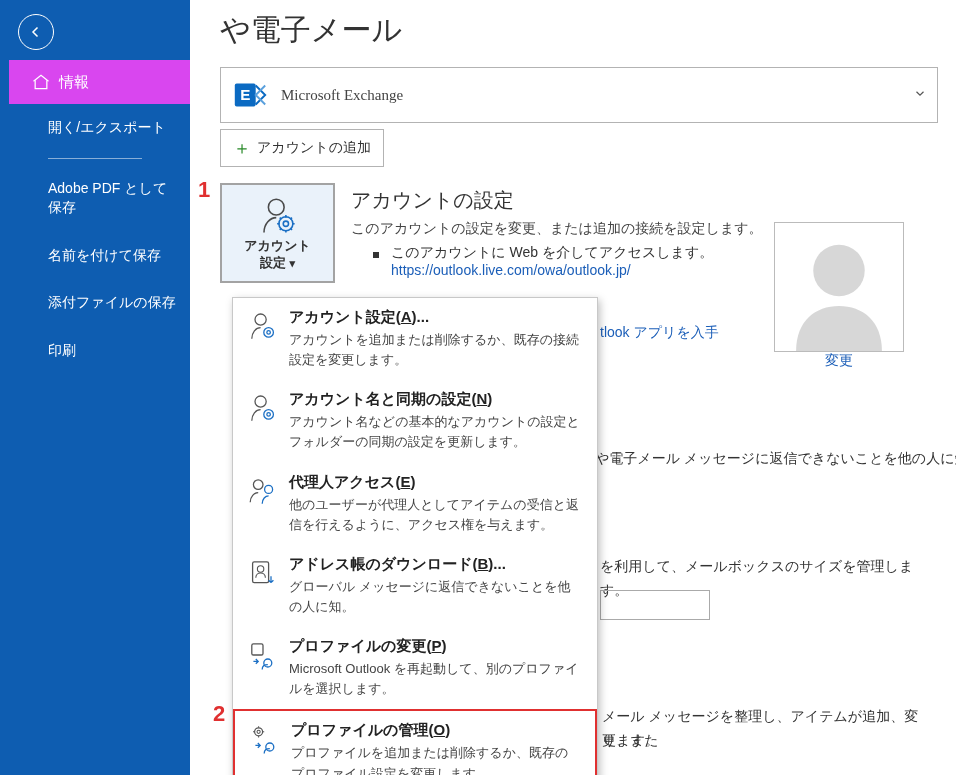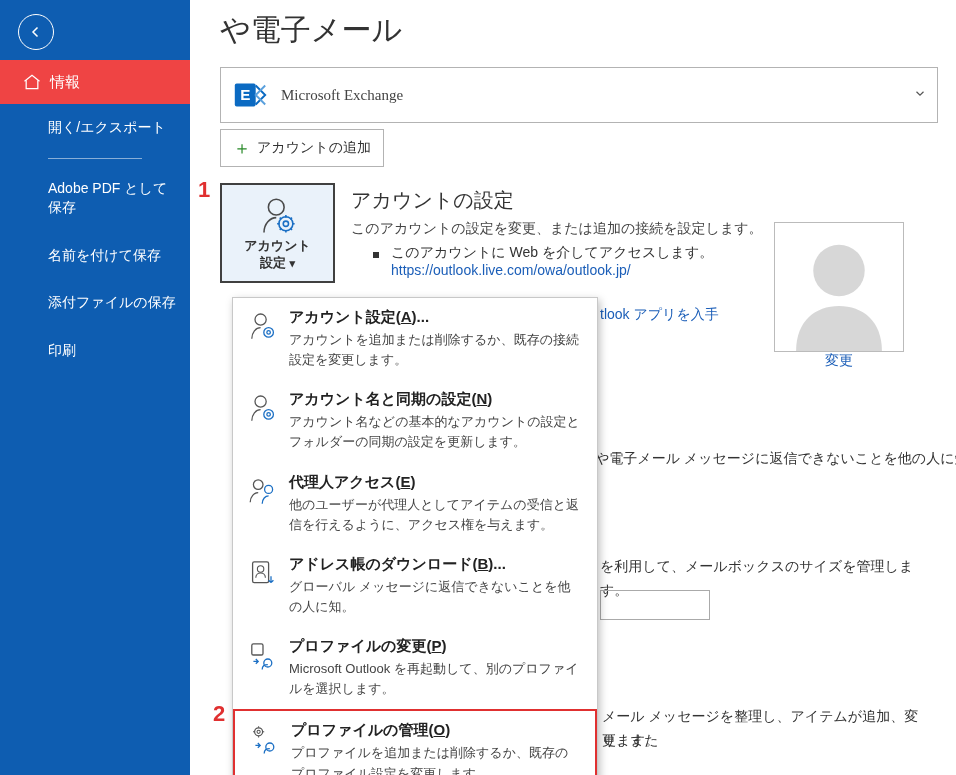--- a/index.html
+++ b/index.html
@@ -26,21 +26,21 @@
     display: flex; align-items: center; justify-content: center;
     cursor: pointer;
   }
   .back-btn svg { width: 18px; height: 18px; stroke: #fff; fill: none; stroke-width: 2; }
   .nav-item {
     padding: 12px 10px 12px 22px;
     display: flex; align-items: center;
     cursor: pointer;
     font-size: 15px;
   }
-  .nav-item.active { background: #ef4444; }
+  .nav-item.active { background: #d946ef; margin-left: 9px; }
   .nav-item .icon { width: 20px; height: 20px; margin-right: 8px; flex-shrink: 0; }
   .nav-item .icon svg { width: 20px; height: 20px; stroke: #fff; fill: none; stroke-width: 1.5; }
   .nav-sub { padding: 14px 10px 14px 48px; cursor: pointer; font-size: 14px; line-height: 1.4; }
   .nav-divider { border-top: 1px solid rgba(255,255,255,0.5); margin: 6px 48px 6px 48px; }
   .content {
     position: absolute; left: 190px; top: 0;
     width: 764px;
     padding: 10px 16px 20px 30px;
   }
   .page-title { font-size: 30px; font-weight: 400; color: #333; margin-bottom: 16px; }
@@ -68,21 +68,21 @@
     background: #fff;
   }
   .add-account-btn .plus { color: #2a8a2a; font-size: 18px; margin-right: 6px; font-weight: 300; }
   .section1 {
     position: relative;
     margin-top: 16px;
     display: flex; align-items: flex-start;
   }
   .big-btn {
     width: 115px; height: 100px;
-    border: 2px solid #404040;
+    border: 2px solid #a3a3a3;
     background: #eaf2fa;
     display: flex; flex-direction: column; align-items: center; justify-content: center;
     cursor: pointer;
     margin-right: 16px;
     position: relative;
   }
   .annot-1 {
     position: absolute; left: -22px; top: -6px;
     font-size: 22px; font-weight: 800; color: #e03030;
   }
@@ -238,21 +238,21 @@
         <div class="dot"></div>
         <div>
           <div>このアカウントに Web を介してアクセスします。</div>
           <a class="link">https://outlook.live.com/owa/outlook.jp/</a>
         </div>
       </div>
     </div>
   </div>
 </div>
 
-<div class="bg-row bg-app-link" style="top:303px;">
+<div class="bg-row bg-app-link" style="top:321px;">
   <a class="link">tlook アプリを入手</a>
 </div>
 <div class="bg-row bg-auto" style="left:595px;">や電子メール メッセージに返信できないことを他の人に知</div>
 <div class="bg-row bg-mb">を利用して、メールボックスのサイズを管理します。</div>
 <div class="bg-mb-box"></div>
 <div class="bg-row bg-rules">メール メッセージを整理し、アイテムが追加、変更、また</div>
 <div class="bg-row bg-rules2">ります。</div>
 
 <div class="profile-pic">
   <div class="frame">

